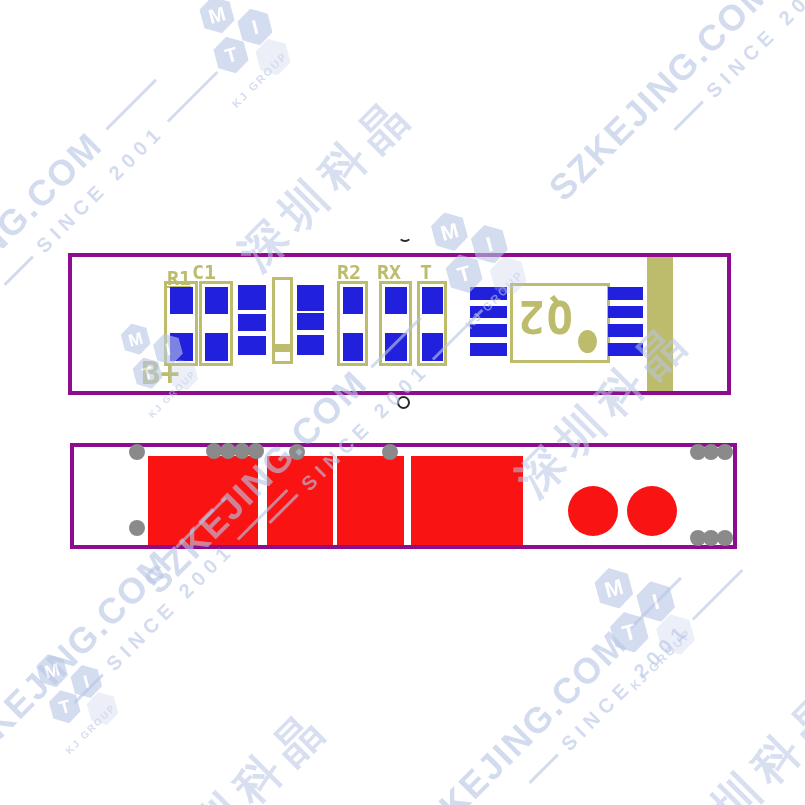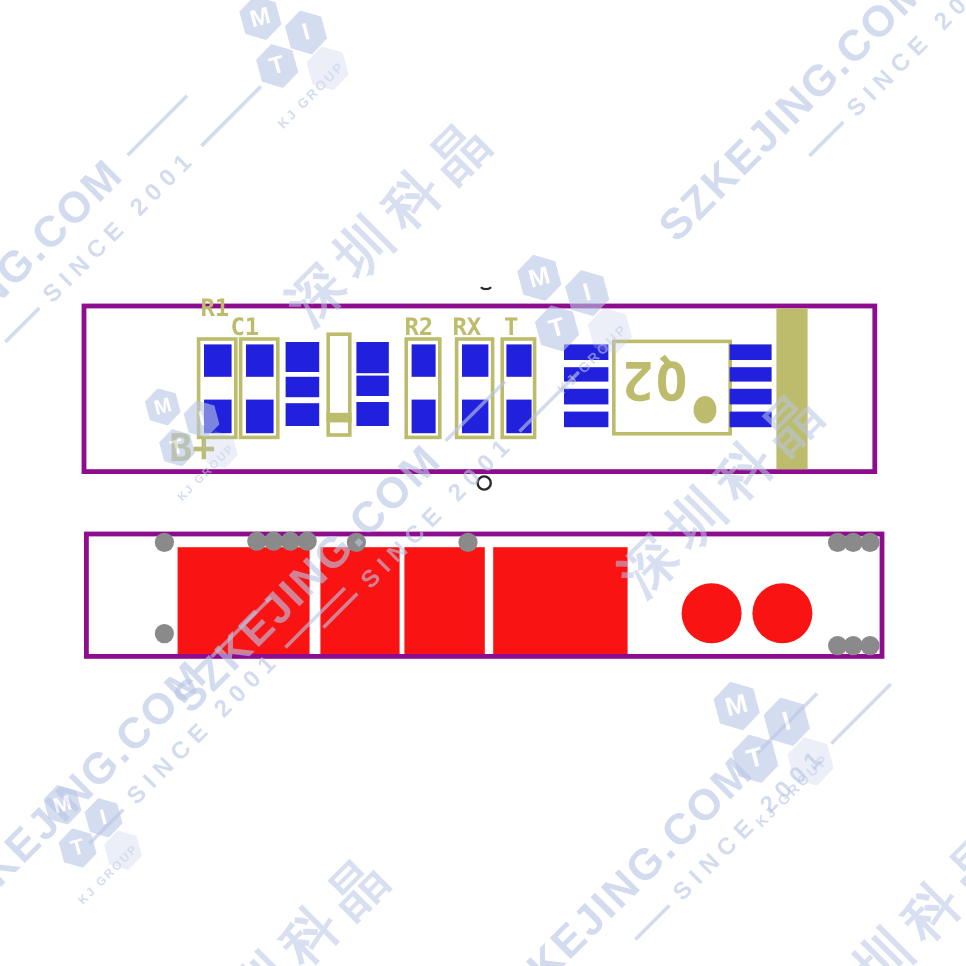--- a/index.html
+++ b/index.html
@@ -12,21 +12,21 @@
   #board-top{left:68px;top:253px;width:663px;height:142px;}
   #board-bottom{left:70px;top:443px;width:667px;height:106px;}
   
   .pad{background:var(--pad-blue);}
   .outline{border:3px solid var(--silk-olive);}
   .olive-fill{background:var(--silk-olive);}
   .copper{background:var(--copper-red);}
   .via{background:var(--via-gray);}
   
   .lbl{position:absolute;font:bold 20px "DejaVu Sans Mono",monospace;color:var(--silk-olive);white-space:nowrap;}
-  .lbl-r1{left:167px;top:244px;}
+  .lbl-r1{left:167px;top:266px;text-decoration:underline;}
   .lbl-c1{left:192px;top:260px;}
   .lbl-r2{left:337px;top:260px;}
   .lbl-rx{left:377px;top:260px;}
   .lbl-t{left:420px;top:260px;}
   .lbl-bplus{left:141px;top:354px;font-size:32px;}
   .lbl-q2{left:516px;top:291px;font-size:44px;letter-spacing:2px;transform:rotate(180deg);}
   .smt{position:absolute;left:528px;top:456px;font:bold 28px "DejaVu Sans Mono",monospace;
        color:var(--model-green);letter-spacing:1px;white-space:nowrap;}
   
   .fid-circle{position:absolute;left:397px;top:396px;width:9px;height:9px;border:2px solid #2a2a2a;border-radius:50%;}

